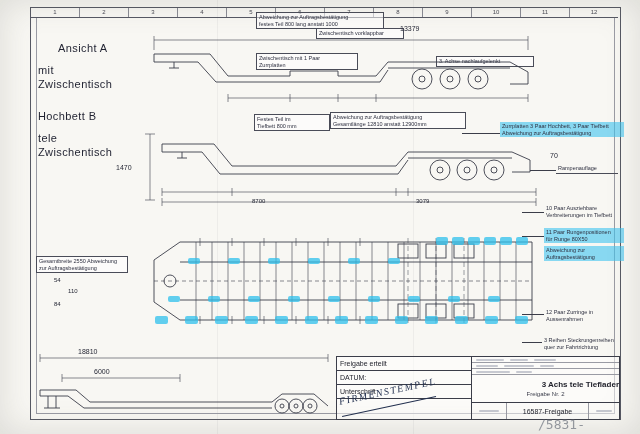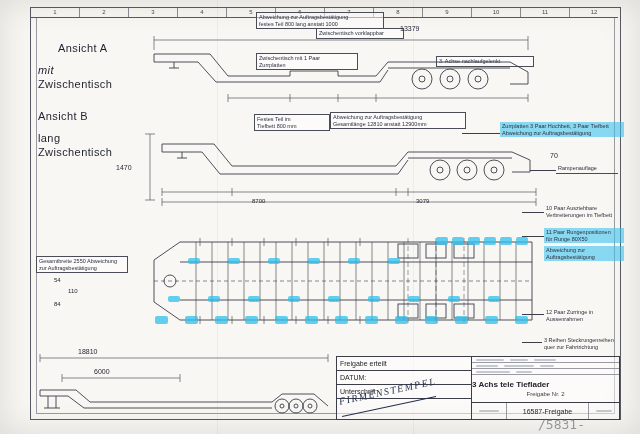--- a/index.html
+++ b/index.html
@@ -22,21 +22,21 @@
   svg{position:absolute;}
   svg .stroke{fill:none;stroke:#3b3d49;stroke-width:0.9;}
   svg .thin{fill:none;stroke:#3b3d49;stroke-width:0.6;}
   svg .hlmark{fill:#2fc0ec;opacity:.75;}
   .titleblock{position:absolute;left:336px;top:356px;width:282px;height:62px;border:1px solid #3b3d49;background:rgba(255,255,255,.5);}
   .tb-left{position:absolute;left:0;top:0;width:134px;height:62px;border-right:1px solid #3b3d49;}
   .tb-row{height:13px;border-bottom:1px solid #3b3d49;font-size:7px;line-height:13px;padding-left:3px;}
   .tb-right{position:absolute;left:135px;top:0;width:147px;height:62px;}
   .tb-thin{height:5px;border-bottom:1px solid #9a9ba4;display:flex;align-items:center;gap:6px;padding:0 4px;}
   .bar{height:2px;background:#c7c9d1;border-radius:1px;}
-  .tb-title{text-align:left;font-size:8px;font-weight:bold;margin-top:5px;}
+  .tb-title{text-align:right;font-size:8px;font-weight:bold;margin-top:5px;}
   .tb-sub{text-align:center;font-size:6px;margin-top:2px;color:#3a3c4a;}
   .tb-bottom{position:absolute;left:0;bottom:0;width:100%;height:16px;border-top:1px solid #3b3d49;display:flex;}
   .tb-cell{border-right:1px solid #9a9ba4;display:flex;align-items:center;justify-content:center;}
   .tb-num{flex:1;font-size:7px;display:flex;align-items:center;justify-content:center;}
   .stamp{position:absolute;left:338px;top:396px;width:150px;font-family:"Liberation Serif",serif;font-style:italic;font-size:10px;letter-spacing:1.5px;color:#23304f;transform:rotate(-12deg);transform-origin:left top;}
   .stamp-line{position:absolute;left:342px;top:416px;width:96px;height:1px;background:#23304f;transform:rotate(-12deg);transform-origin:left top;}
   .watermark{position:absolute;left:538px;top:417px;font-family:"DejaVu Sans Mono",monospace;font-size:13px;color:#989ca2;text-shadow:0 0 1px rgba(255,255,255,.8);}
 </style>
 </head>
 <body>
@@ -57,25 +57,25 @@
     <span>6</span>
     <span>7</span>
     <span>8</span>
     <span>9</span>
     <span>10</span>
     <span>11</span>
     <span>12</span>
   </div>
 
   <div class="viewlabel" style="left:38px;top:42px;margin-left:20px;">Ansicht A</div>
-  <div class="viewlabel" style="left:38px;top:64px;font-style:italic;">mit</div>
+  <div class="viewlabel" style="left:38px;top:64px;">mit</div>
   <div class="viewlabel" style="left:38px;top:78px;">Zwischentisch</div>
 
-  <div class="viewlabel" style="left:38px;top:110px;">Ansicht B</div>
-  <div class="viewlabel" style="left:38px;top:132px;">lang</div>
+  <div class="viewlabel" style="left:38px;top:110px;">Hochbett B</div>
+  <div class="viewlabel" style="left:38px;top:132px;">tele</div>
   <div class="viewlabel" style="left:38px;top:146px;">Zwischentisch</div>
 
   <div class="note" style="left:256px;top:12px;width:122px;">Abweichung zur Auftragsbestätigung
 festes Teil 800 lang anstatt 1000</div>
   <div class="note" style="left:316px;top:28px;width:82px;">Zwischentisch vorklappbar</div>
   <div class="dim" style="left:400px;top:25px;">13379</div>
   <div class="note" style="left:256px;top:53px;width:96px;">Zwischentisch mit 1 Paar
 Zurrplatten</div>
   <div class="note" style="left:436px;top:56px;width:92px;">3. Achse nachlaufgelenkt</div>
 

